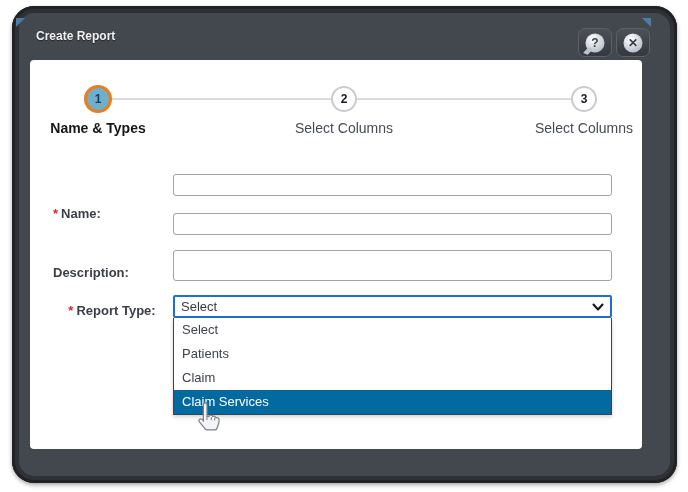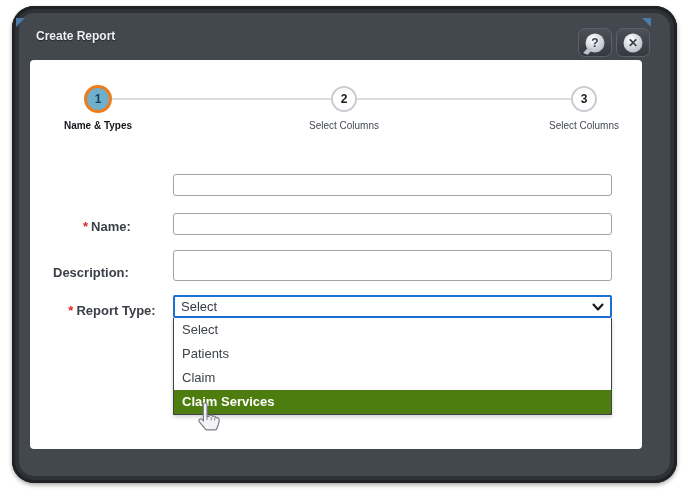--- a/index.html
+++ b/index.html
@@ -108,21 +108,21 @@
     color: #123f5e;
   }
   .step-1 { left: 54px; }
   .step-2 { left: 301px; }
   .step-3 { left: 541px; }
   .step-label {
     position: absolute;
     top: 60px;
     width: 160px;
     text-align: center;
-    font-size: 10px;
+    font-size: 14px;
     color: #454b54;
   }
   .step-label.active { font-weight: bold; color: #14161a; }
   .label-1 { left: -12px; }
   .label-2 { left: 234px; }
   .label-3 { left: 474px; }
 
   
   .field-label {
     position: absolute;
@@ -146,21 +146,21 @@
     font-family: "Liberation Sans", sans-serif;
     font-size: 13px;
     padding: 0 6px;
     color: #333;
     outline: none;
   }
   .text-input { height: 22px; }
   .text-area { height: 31px; resize: none; padding-top: 3px; }
 
   .lbl-code { top: 121px; }   .inp-code { top: 114px; }
-  .lbl-name { top: 159px; margin-left: 30px; }   .inp-name { top: 153px; }
+  .lbl-name { top: 146px; }   .inp-name { top: 153px; }
   .lbl-desc { top: 205px; }   .inp-desc { top: 190px; }
   .lbl-type { top: 243px; text-align: center; }
 
   
   .select-box {
     position: absolute;
     left: 143px; top: 235px;
     width: 439px; height: 23px;
     border: 2px solid #1c6fd4;
     border-radius: 2px;
@@ -191,23 +191,23 @@
   }
   .option {
     height: 24px;
     line-height: 24px;
     padding-left: 8px;
     font-size: 13px;
     color: #3c434b;
     cursor: pointer;
   }
   .option.highlighted {
-    background: #4d7c0f;
+    background: #0369a1;
     color: #ffffff;
-    font-weight: bold;
+    font-weight: normal;
   }
 
   
   .hand-cursor {
     position: absolute;
     left: 163px; top: 341px;
     width: 30px; height: 34px;
     pointer-events: none;
   }
 </style>

